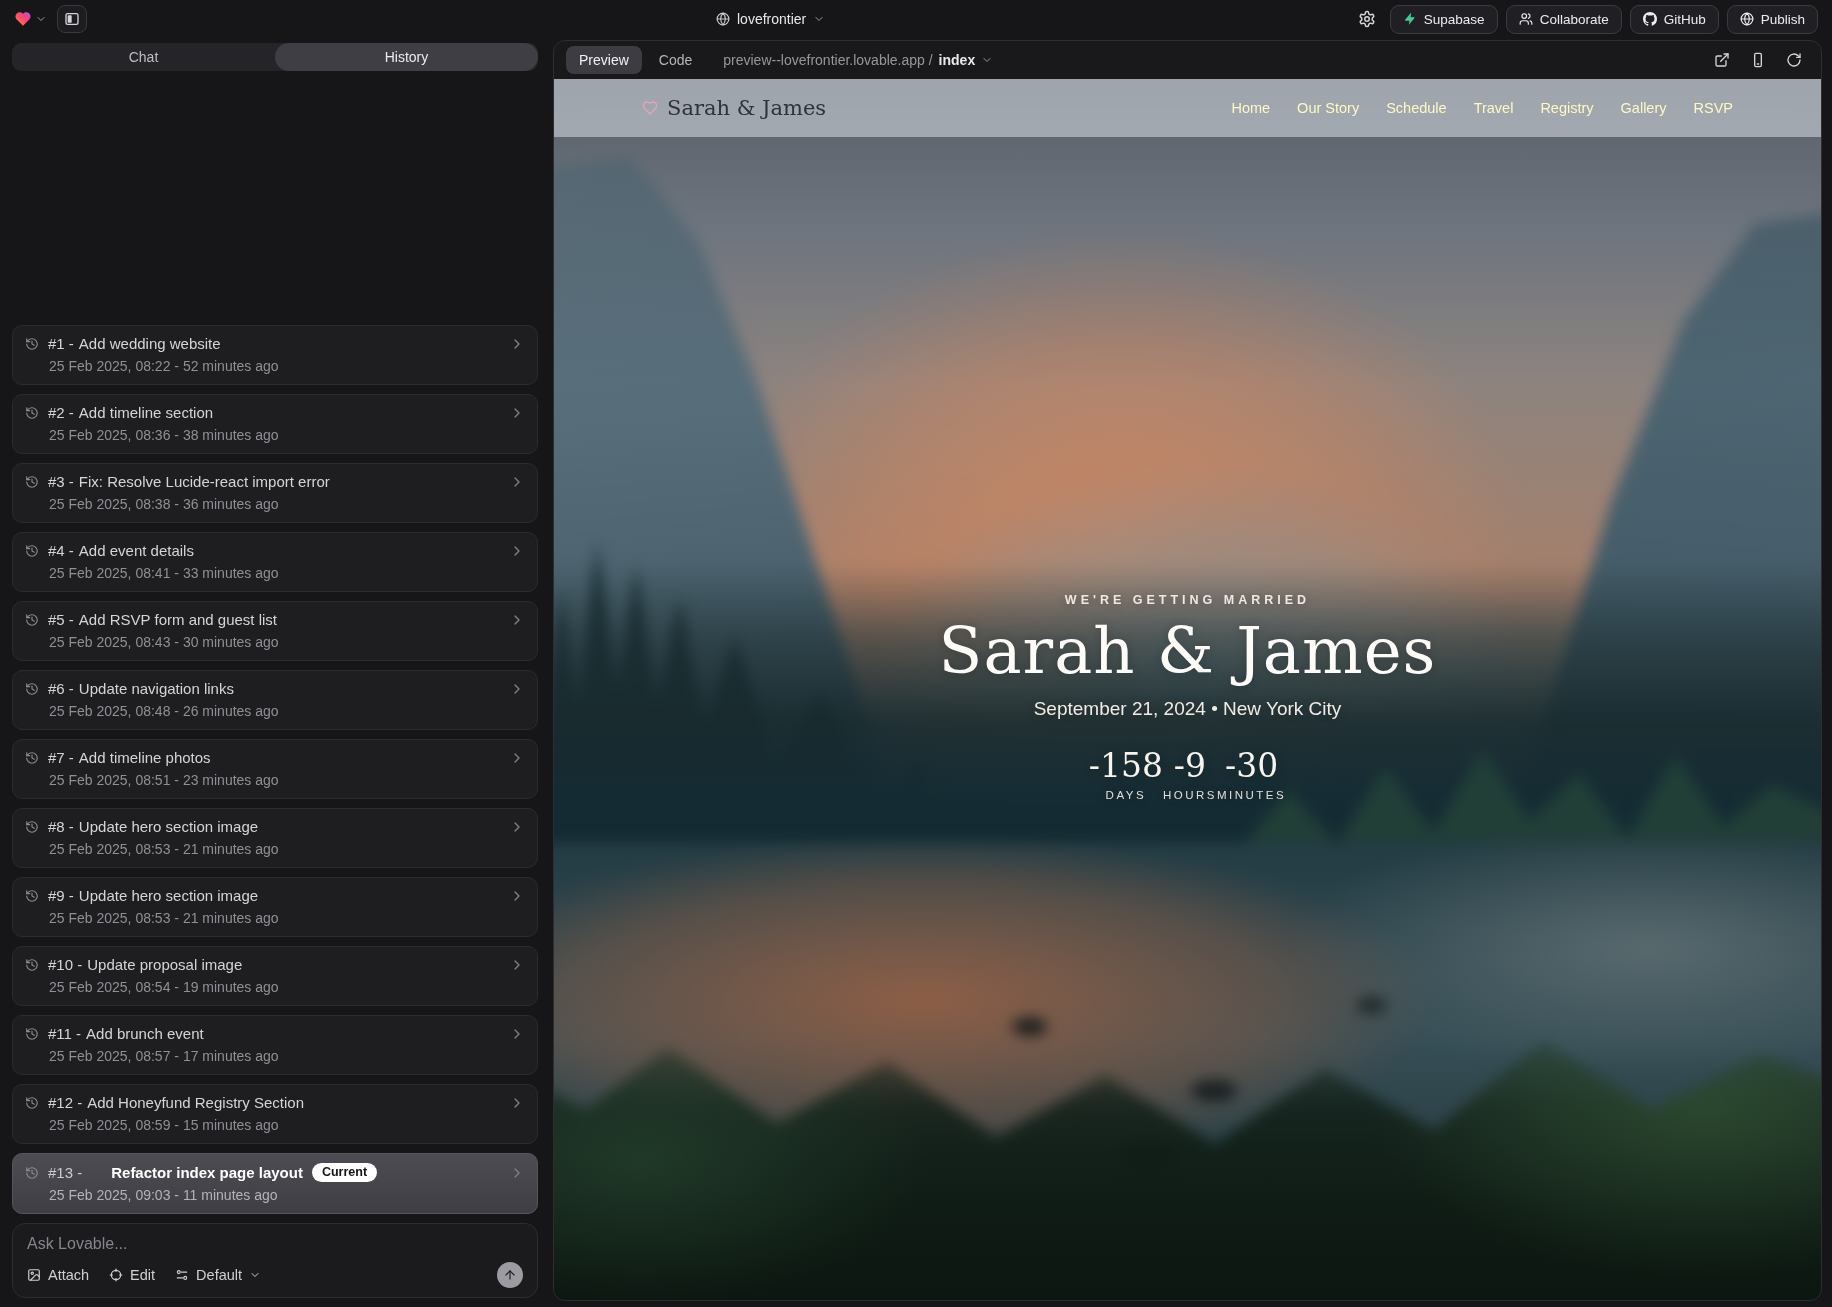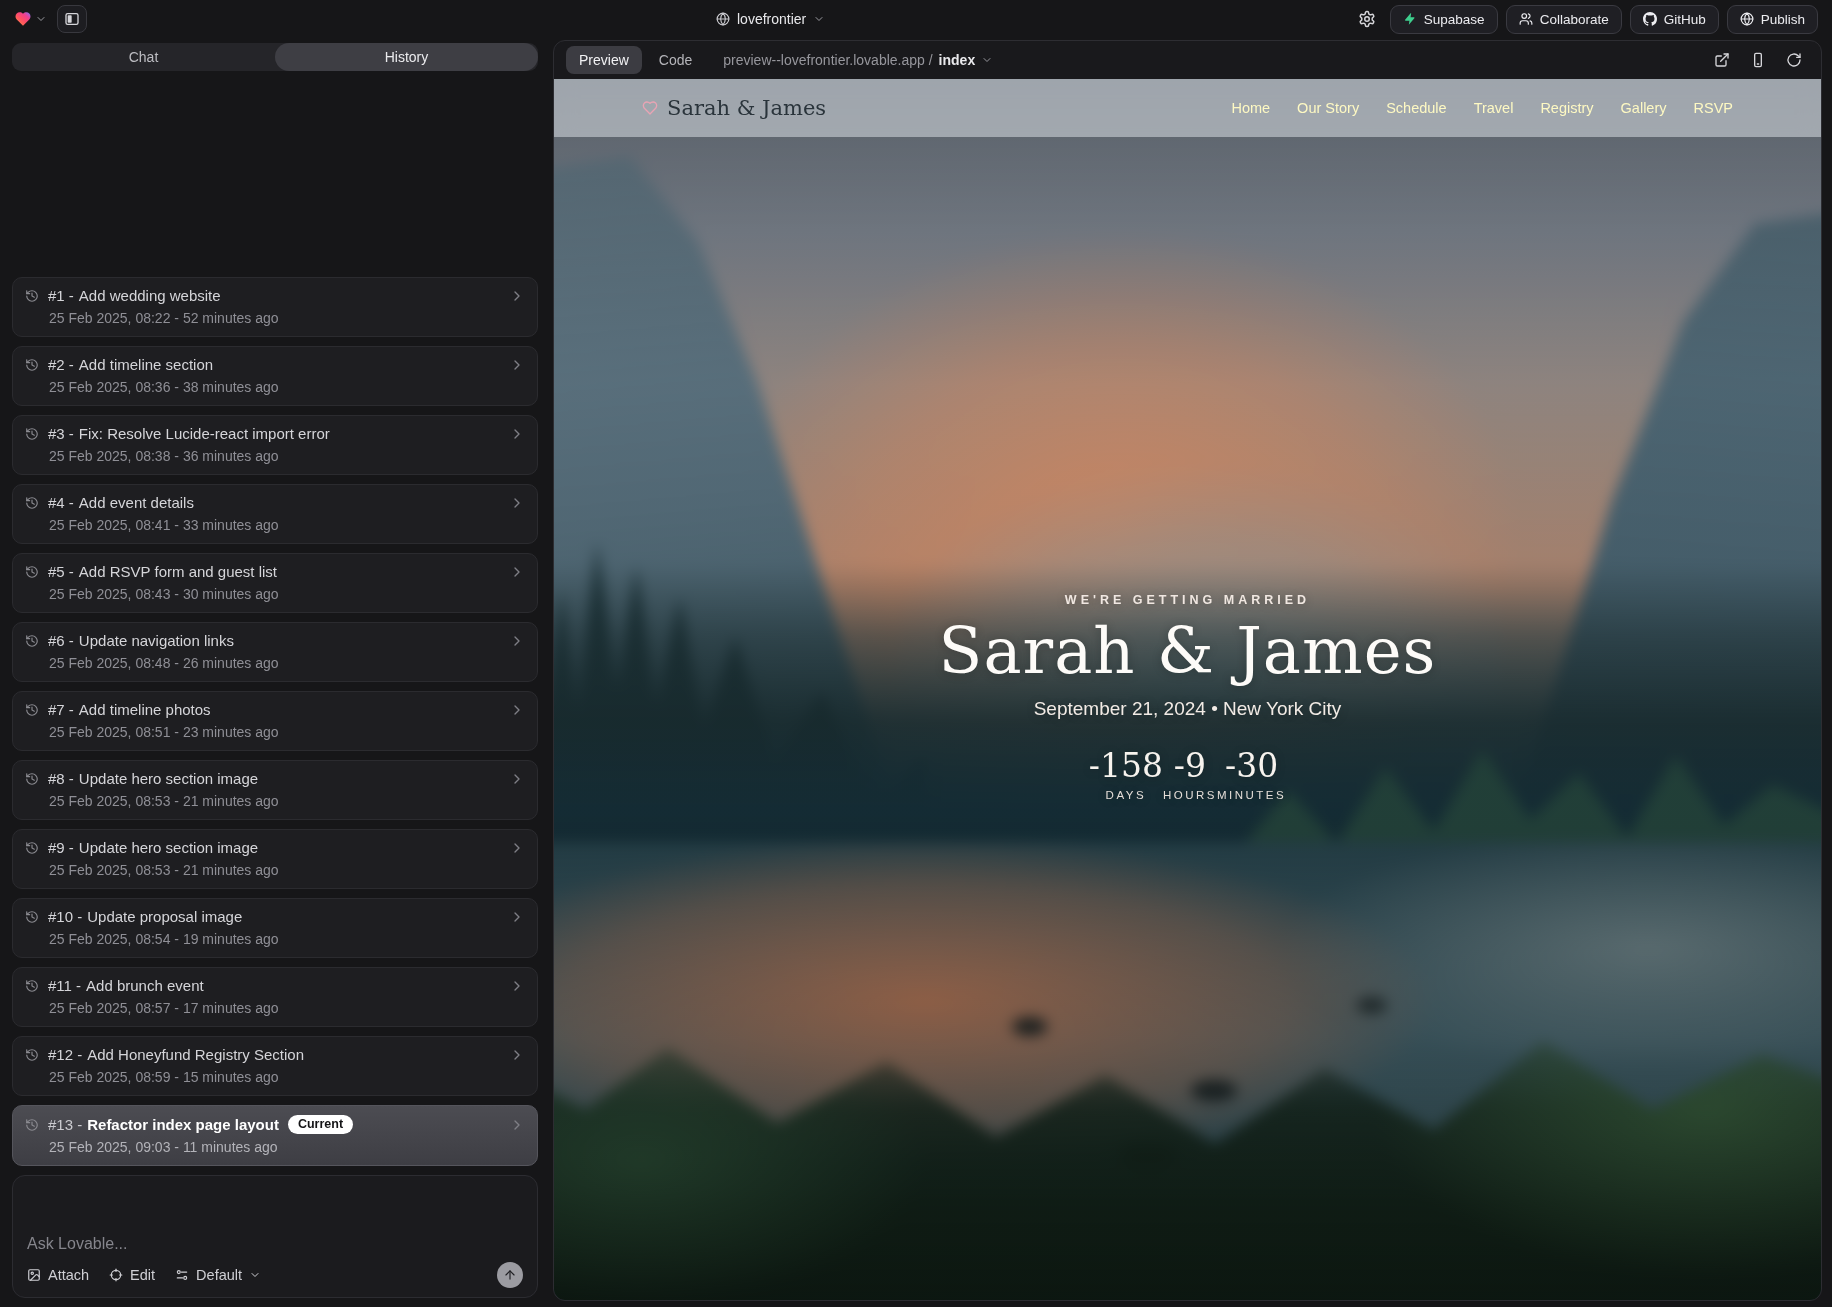--- a/index.html
+++ b/index.html
@@ -43,27 +43,27 @@
   .card-top { display:flex; align-items:center; gap:9px; }
   .hist-ic { color:#8b8b91; }
   .t { display:flex; align-items:center; font-size:15px; color:#d5d5d9; line-height:18px; }
   .t-prefix { margin-right:5px; }
   .chev-r { margin-left:auto; color:#7f7f86; }
   .meta { margin:5px 0 0 24px; font-size:14px; color:#8f8f96; line-height:16px; }
   .badge { display:inline-flex; align-items:center; background:#ffffff; color:#141416; font-size:12.5px;
            font-weight:700; padding:3px 10px; border-radius:999px; margin-left:9px; line-height:13px; }
   .card.current { background:linear-gradient(180deg,#4c4c52 0%,#3e3e44 100%); border-color:#55555c; }
   .card.current .t-prefix { color:#cbcbd0; }
-  .card.current .t-name { color:#ffffff; font-weight:700; }
+  .card.current .t-name { color:#ffffff; font-weight:700;margin-left:24px; }
   .card.current .meta { color:#b3b3b9; }
 
   .composer { margin:9px 7px 9px 12px; flex:0 0 auto; background:#1b1b1e; border:1px solid #2c2c31;
               border-radius:13px; padding:11px 14px 9px; display:flex; flex-direction:column; }
   .composer textarea { background:transparent; border:none; outline:none; resize:none; height:21px;
-                       font-family:"Liberation Sans",sans-serif; font-size:16px; color:#eaeaed;margin-top:48px; }
+                       font-family:"Liberation Sans",sans-serif; font-size:16px; color:#eaeaed; }
   .composer textarea::placeholder { color:#85858c; }
   .composer-row { display:flex; align-items:center; gap:20px; margin-top:6px; }
   .c-btn { display:flex; align-items:center; gap:7px; background:none; border:none; color:#cfcfd4;
            font-size:14.5px; cursor:pointer; font-family:inherit; }
   .send { margin-left:auto; width:26px; height:26px; border-radius:50%; background:#9b9ba1; border:none;
           display:flex; align-items:center; justify-content:center; color:#202024; cursor:pointer; }
 
   
   .preview-panel { flex:1; margin:2px 10px 6px 8px; border:1px solid #2d2d32; border-radius:12px;
                    background:#19191c; display:flex; flex-direction:column; min-width:0; overflow:hidden; }

